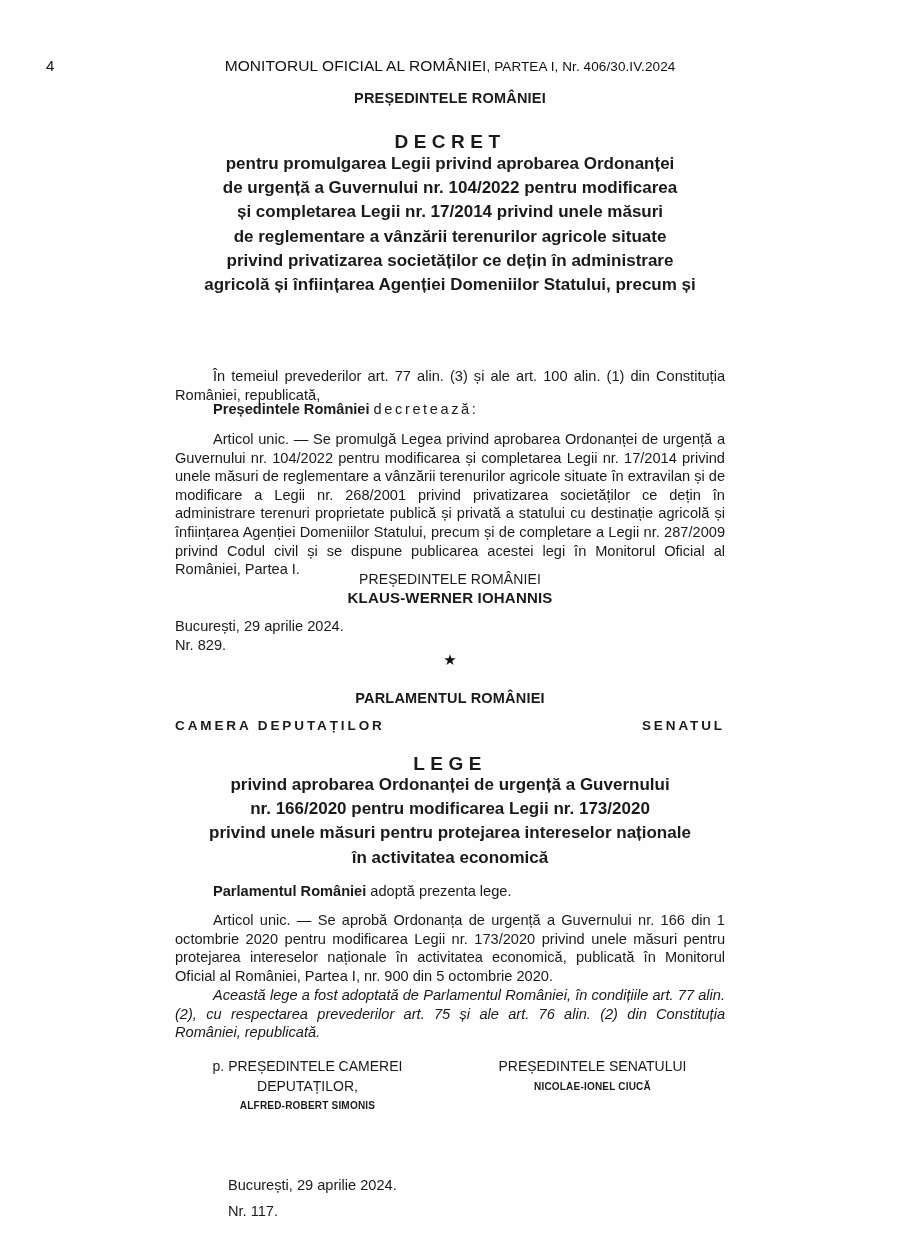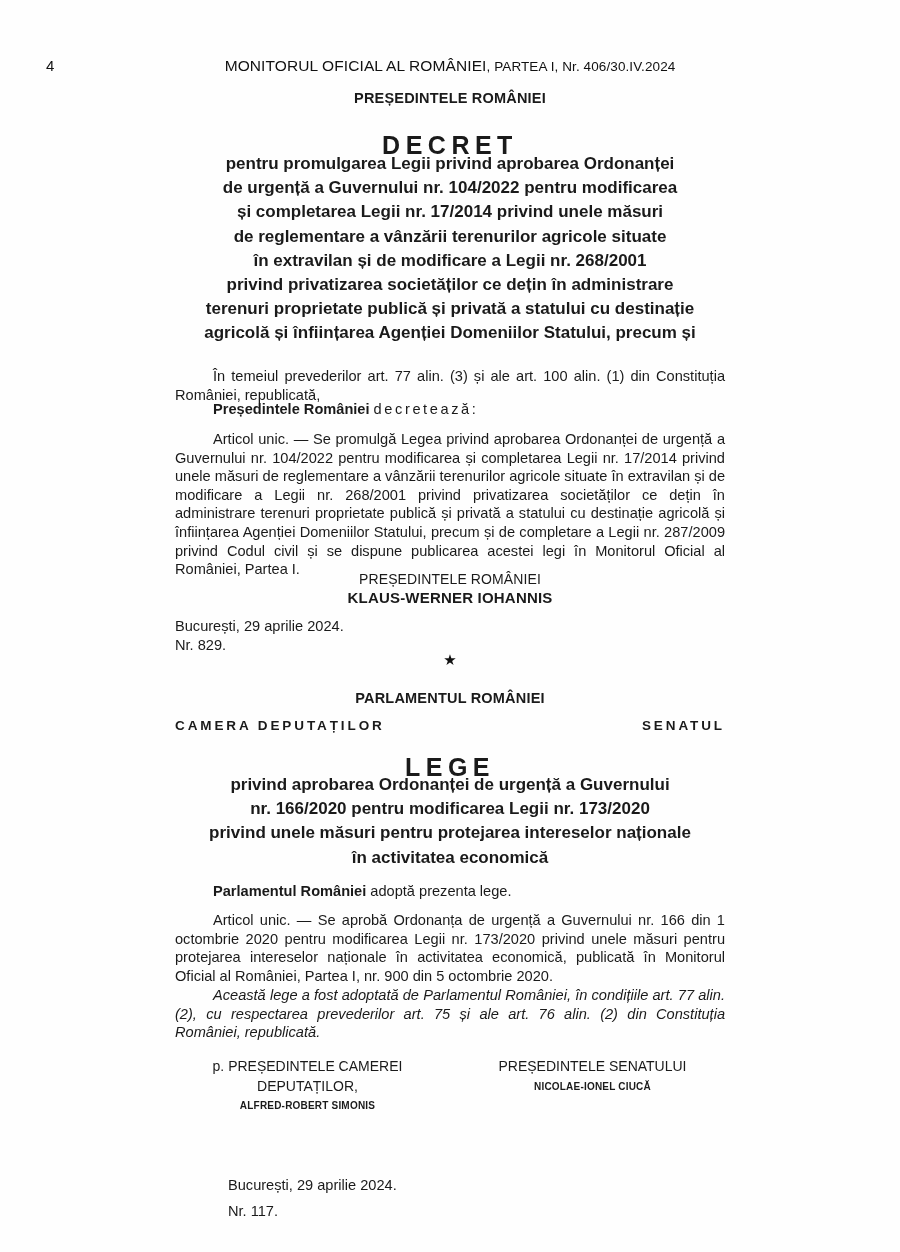--- a/index.html
+++ b/index.html
@@ -65,21 +65,21 @@
 
   .sec-head {
     font-weight: bold;
     font-size: 14.5px;
     letter-spacing: 0.2px;
     text-align: center;
   }
 
   .doc-kind {
     font-weight: bold;
-    font-size: 25px;
+    font-size: 19px;
     letter-spacing: 5.5px;
     text-align: center;
   }
 
   .doc-title {
     font-weight: bold;
     font-size: 17px;
     line-height: 24.2px;
     text-align: center;
   }
@@ -163,23 +163,21 @@
 
   <div class="block sec-head" style="top:90px;">PREȘEDINTELE ROMÂNIEI</div>
 
   <div class="block doc-kind" style="top:131px;">DECRET</div>
 
   <div class="block doc-title" style="top:152px;left:150px;width:600px;">
     <span class="tl">pentru promulgarea Legii privind aprobarea Ordonanței</span>
     <span class="tl">de urgență a Guvernului nr. 104/2022 pentru modificarea</span>
     <span class="tl">și completarea Legii nr. 17/2014 privind unele măsuri</span>
     <span class="tl">de reglementare a vânzării terenurilor agricole situate</span>
-    <span class="tl">în extravilan și de modificare a Legii nr. 268/2001</span>
     <span class="tl">privind privatizarea societăților ce dețin în administrare</span>
-    <span class="tl">terenuri proprietate publică și privată a statului cu destinație</span>
     <span class="tl">agricolă și înființarea Agenției Domeniilor Statului, precum și</span>
   </div>
 
   <div class="block para indent" style="top:367px;">În temeiul prevederilor art. 77 alin. (3) și ale art. 100 alin. (1) din Constituția României, republicată,</div>
 
   <div class="block" style="top:400px;">
     <span style="display:inline-block;width:38px;"></span><span class="lead-bold" style="font-size:14.6px;">Președintele României</span><span style="font-size:14.6px;">&nbsp;</span><span class="spaced-word" style="font-size:14.6px;">decretează:</span>
   </div>
 
   <div class="block para indent" style="top:430px;">Articol unic. — Se promulgă Legea privind aprobarea Ordonanței de urgență a Guvernului nr. 104/2022 pentru modificarea și completarea Legii nr. 17/2014 privind unele măsuri de reglementare a vânzării terenurilor agricole situate în extravilan și de modificare a Legii nr. 268/2001 privind privatizarea societăților ce dețin în administrare terenuri proprietate publică și privată a statului cu destinație agricolă și înființarea Agenției Domeniilor Statului, precum și de completare a Legii nr. 287/2009 privind Codul civil și se dispune publicarea acestei legi în Monitorul Oficial al României, Partea I.</div>

